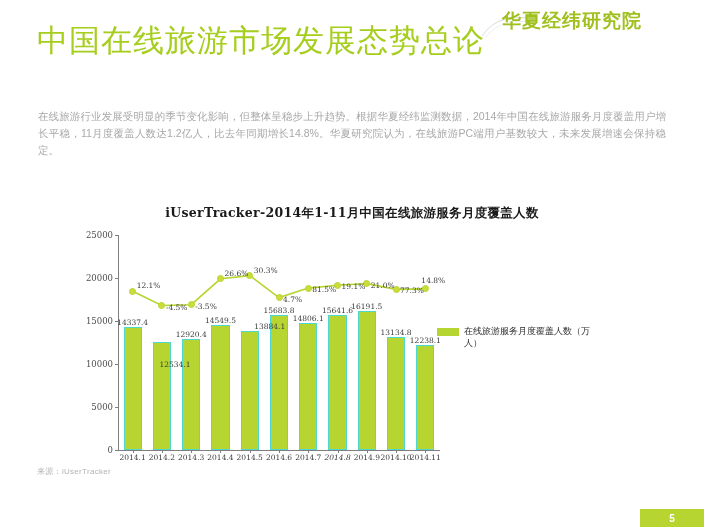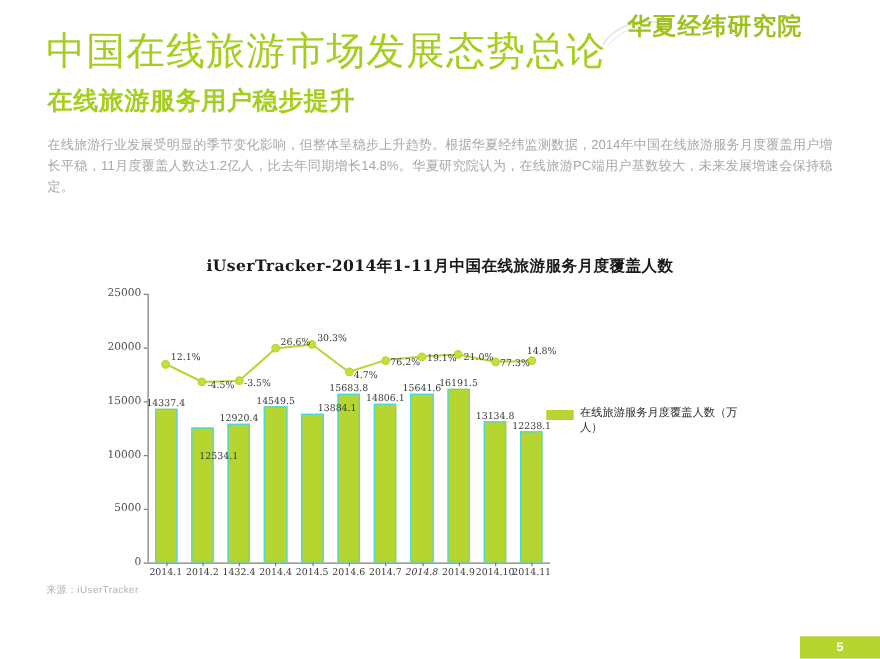--- a/index.html
+++ b/index.html
@@ -159,21 +159,20 @@
 
   <div class="brand-swoosh">
     <svg width="46" height="22" viewBox="0 0 46 22">
       <path d="M0 20 C12 2 30 0 46 2" stroke="#cccccc" stroke-width="1.2" fill="none"></path>
       <path d="M4 21 C16 6 32 4 46 6" stroke="#dddddd" stroke-width="1" fill="none"></path>
     </svg>
   </div>
   <div class="brand">华夏经纬研究院</div>
 
   <div class="title">中国在线旅游市场发展态势总论</div>
-  <div class="subtitle">在线旅游服务用户稳步提升</div>
   <div class="body-copy">在线旅游行业发展受明显的季节变化影响，但整体呈稳步上升趋势。根据华夏经纬监测数据，2014年中国在线旅游服务月度覆盖用户增长平稳，11月度覆盖人数达1.2亿人，比去年同期增长14.8%。华夏研究院认为，在线旅游PC端用户基数较大，未来发展增速会保持稳定。</div>
 
   <div class="chart-title">iUserTracker-2014年1-11月中国在线旅游服务月度覆盖人数</div>
 
   <div class="chart-area">
     <div class="axis-y"></div>
     <div class="axis-x"></div>
     <div id="yticks">
         <div class="ytick" style="top: 215px;">0</div>
         <div class="ytick-mark" style="top: 215px;"></div>
@@ -239,21 +238,21 @@
         <div style="position: absolute; width: 7px; height: 7px; border-radius: 50%; background: rgb(205, 220, 58); border: 1px solid rgb(182, 213, 49); box-sizing: border-box; left: 274.591px; top: 50.852px;"></div>
         <div style="position: absolute; width: 7px; height: 7px; border-radius: 50%; background: rgb(205, 220, 58); border: 1px solid rgb(182, 213, 49); box-sizing: border-box; left: 303.864px; top: 50.422px;"></div>
       </div>
     <div id="pctLabels">
         <div class="pct-label" style="left: 18.6364px; top: 46.244px;">12.1%</div>
         <div class="pct-label" style="left: 47.9091px; top: 67.52px;">-4.5%</div>
         <div class="pct-label" style="left: 77.1818px; top: 66.66px; text-align: center;">-3.5%</div>
         <div class="pct-label" style="left: 106.455px; top: 33.774px;">26.6%</div>
         <div class="pct-label" style="left: 135.727px; top: 30.592px;">30.3%</div>
         <div class="pct-label" style="left: 165px; top: 59.608px;">4.7%</div>
-        <div class="pct-label" style="left: 194.273px; top: 50.062px;">76.2%</div>
+        <div class="pct-label" style="left: 194.273px; top: 50.062px;">81.5%</div>
         <div class="pct-label" style="left: 223.545px; top: 47.224px;">19.1%</div>
         <div class="pct-label" style="left: 252.818px; top: 45.59px;">21.0%</div>
         <div class="pct-label" style="left: 282.091px; top: 51.352px;">77.3%</div>
         <div class="pct-label" style="left: 303.364px; top: 40.922px;">14.8%</div>
       </div>
     <div id="barLabels">
         <div class="bar-label" style="left: 14.6364px; top: 82.6984px;">14337.4</div>
         <div class="bar-label" style="left: 57px; top: 98.2067px; margin-top: 27px;">12534.1</div>
         <div class="bar-label" style="left: 73.1818px; top: 94.8846px;">12920.4</div>
         <div class="bar-label" style="left: 102.455px; top: 80.8743px;">14549.5</div>
@@ -263,21 +262,21 @@
         <div class="bar-label" style="left: 219.545px; top: 71.4822px;">15641.6</div>
         <div class="bar-label" style="left: 248.818px; top: 66.7531px;">16191.5</div>
         <div class="bar-label" style="left: 278.091px; top: 93.0407px;">13134.8</div>
         <div class="bar-label" style="left: 307.364px; top: 100.752px;">12238.1</div>
       </div>
     <div id="xticks">
         <div class="xtick" style="left: 14.6364px;">2014.1</div>
         <div class="xtick-mark" style="left: 14.6364px;"></div>
         <div class="xtick" style="left: 43.9091px;">2014.2</div>
         <div class="xtick-mark" style="left: 43.9091px;"></div>
-        <div class="xtick" style="left: 73.1818px;">1432.4</div>
+        <div class="xtick" style="left: 73.1818px;">2014.3</div>
         <div class="xtick-mark" style="left: 73.1818px;"></div>
         <div class="xtick" style="left: 102.455px;">2014.4</div>
         <div class="xtick-mark" style="left: 102.455px;"></div>
         <div class="xtick" style="left: 131.727px;">2014.5</div>
         <div class="xtick-mark" style="left: 131.727px;"></div>
         <div class="xtick" style="left: 161px;">2014.6</div>
         <div class="xtick-mark" style="left: 161px;"></div>
         <div class="xtick" style="left: 190.273px;">2014.7</div>
         <div class="xtick-mark" style="left: 190.273px;"></div>
         <div class="xtick" style="left: 219.545px; font-style: italic;">2014.8</div>

